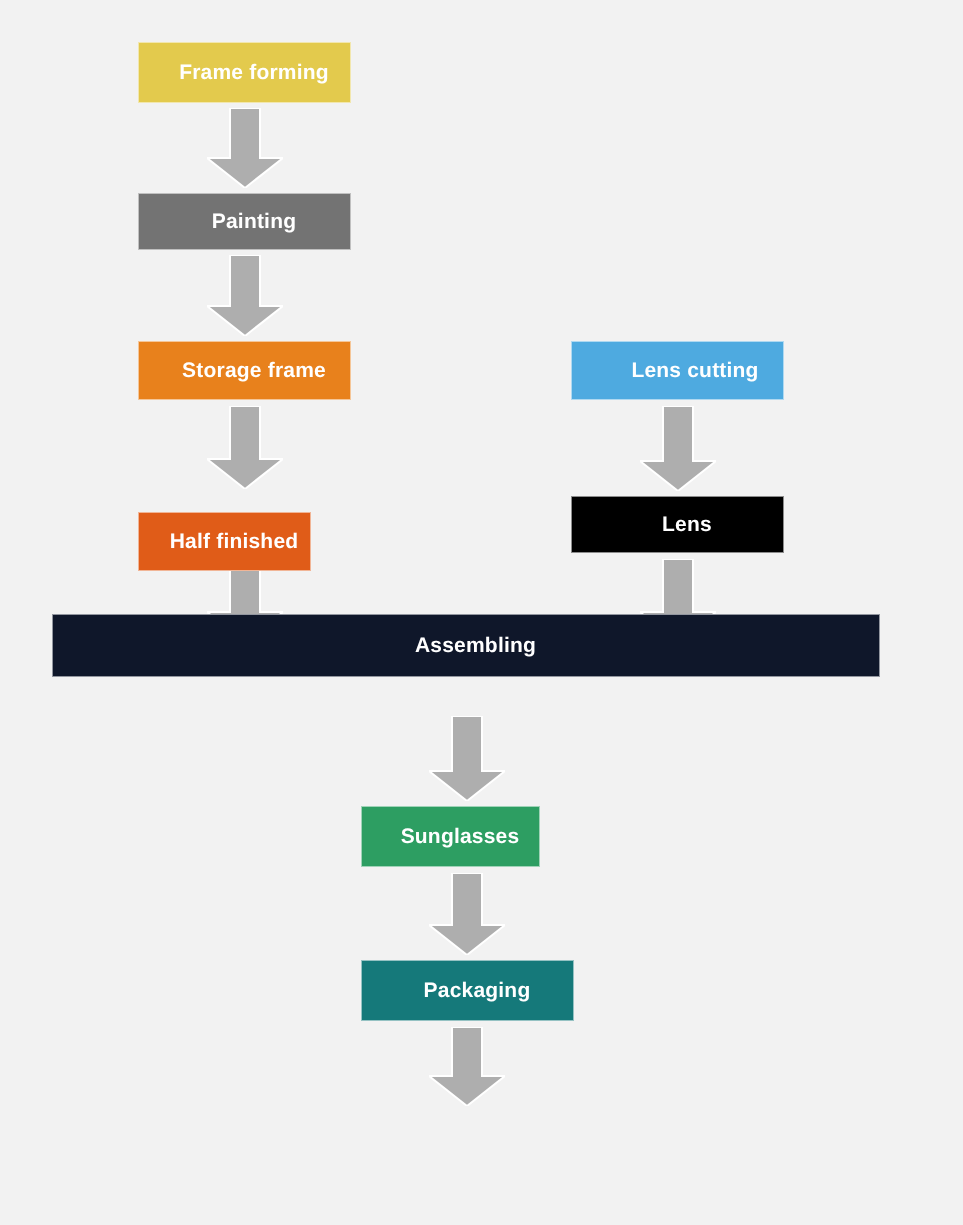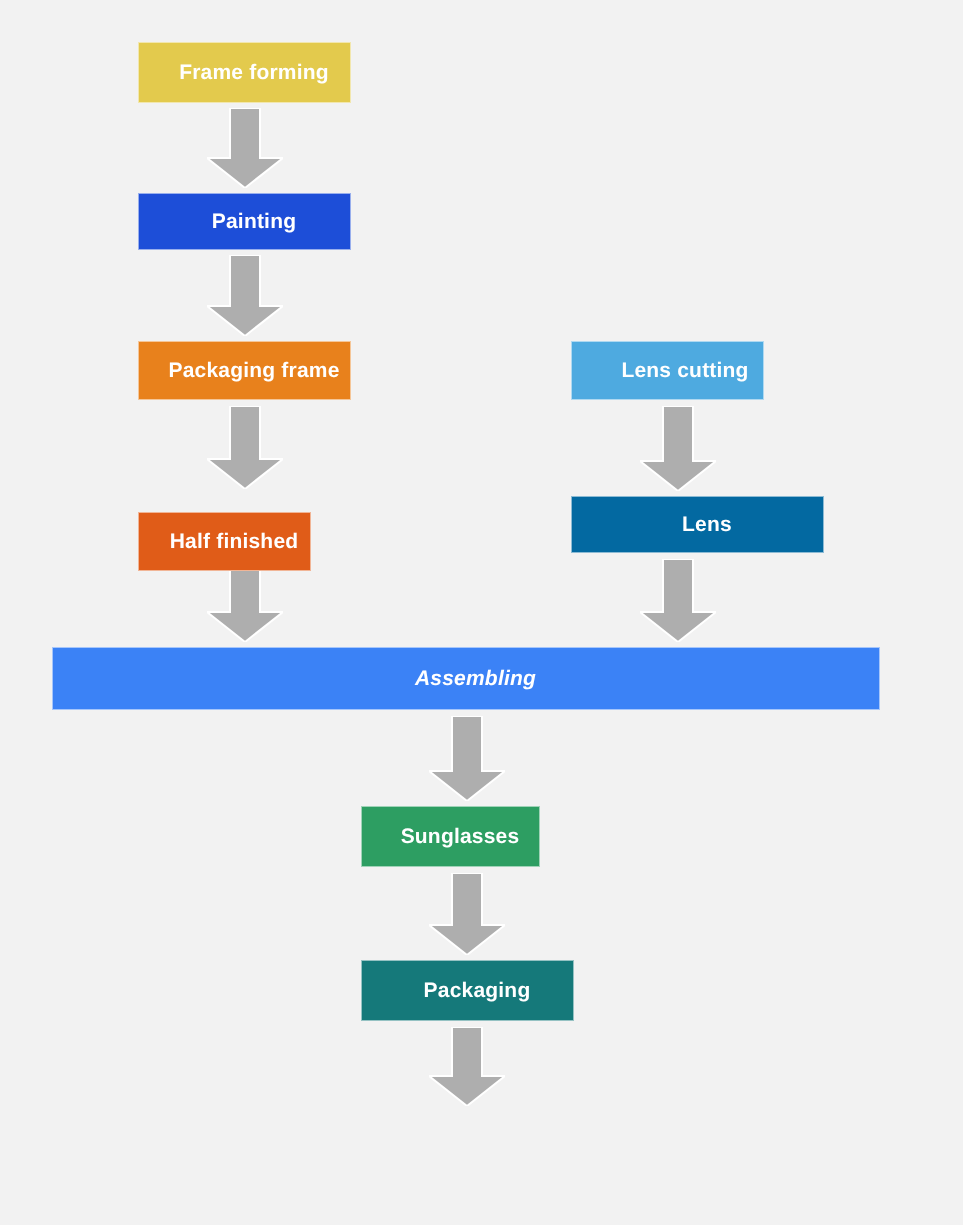--- a/index.html
+++ b/index.html
@@ -92,36 +92,36 @@
       </svg>
     </div>
     <div class="arrow" style="left: 429px; top: 1027px; width: 76px; height: 79px;">
       <svg width="76" height="79" viewBox="0 0 76 79">
         <polygon points="23,0 53,0 53,49 76,49 38,79 0,49 23,49" fill="#aeaeae" stroke="#ffffff" stroke-width="2" stroke-linejoin="miter"></polygon>
       </svg>
     </div>
     <div class="node" style="left: 138px; top: 42px; width: 213px; height: 61px; background: rgb(227, 202, 77); color: rgb(255, 255, 255);">
       <span class="node-label">Frame forming</span>
     </div>
-    <div class="node" style="left: 138px; top: 193px; width: 213px; height: 57px; background: #1d4ed8; color: rgb(255, 255, 255);">
+    <div class="node" style="left: 138px; top: 193px; width: 213px; height: 57px; background: #737373; color: rgb(255, 255, 255);">
       <span class="node-label">Painting</span>
     </div>
     <div class="node" style="left: 138px; top: 341px; width: 213px; height: 59px; background: rgb(232, 129, 28); color: rgb(255, 255, 255);">
-      <span class="node-label">Packaging frame</span>
+      <span class="node-label">Storage frame</span>
     </div>
     <div class="node" style="left: 138px; top: 512px; width: 173px; height: 59px; background: rgb(224, 92, 24); color: rgb(255, 255, 255);">
       <span class="node-label">Half finished</span>
     </div>
-    <div class="node" style="left: 571px; top: 341px; width: 193px; height: 59px; background: rgb(78, 170, 224); color: rgb(255, 255, 255); padding-left: 16px;">
+    <div class="node" style="left: 571px; top: 341px; width: 213px; height: 59px; background: rgb(78, 170, 224); color: rgb(255, 255, 255); padding-left: 16px;">
       <span class="node-label">Lens cutting</span>
     </div>
-    <div class="node" style="left: 571px; top: 496px; width: 253px; height: 57px; background: #0369a1; color: rgb(255, 255, 255);">
+    <div class="node" style="left: 571px; top: 496px; width: 213px; height: 57px; background: #000000; color: rgb(255, 255, 255);">
       <span class="node-label">Lens</span>
     </div>
-    <div class="node" style="left: 52px; top: 647px; width: 828px; height: 63px; background: #3b82f6; color: rgb(255, 255, 255); font-style: italic;">
+    <div class="node" style="left: 52px; top: 614px; width: 828px; height: 63px; background: #0f172a; color: rgb(255, 255, 255);">
       <span class="node-label">Assembling</span>
     </div>
     <div class="node" style="left: 361px; top: 806px; width: 179px; height: 61px; background: rgb(45, 158, 98); color: rgb(255, 255, 255);">
       <span class="node-label">Sunglasses</span>
     </div>
     <div class="node" style="left: 361px; top: 960px; width: 213px; height: 61px; background: rgb(21, 121, 122); color: rgb(255, 255, 255); justify-content: center;">
       <span class="node-label">Packaging</span>
     </div>
   </div>
 

